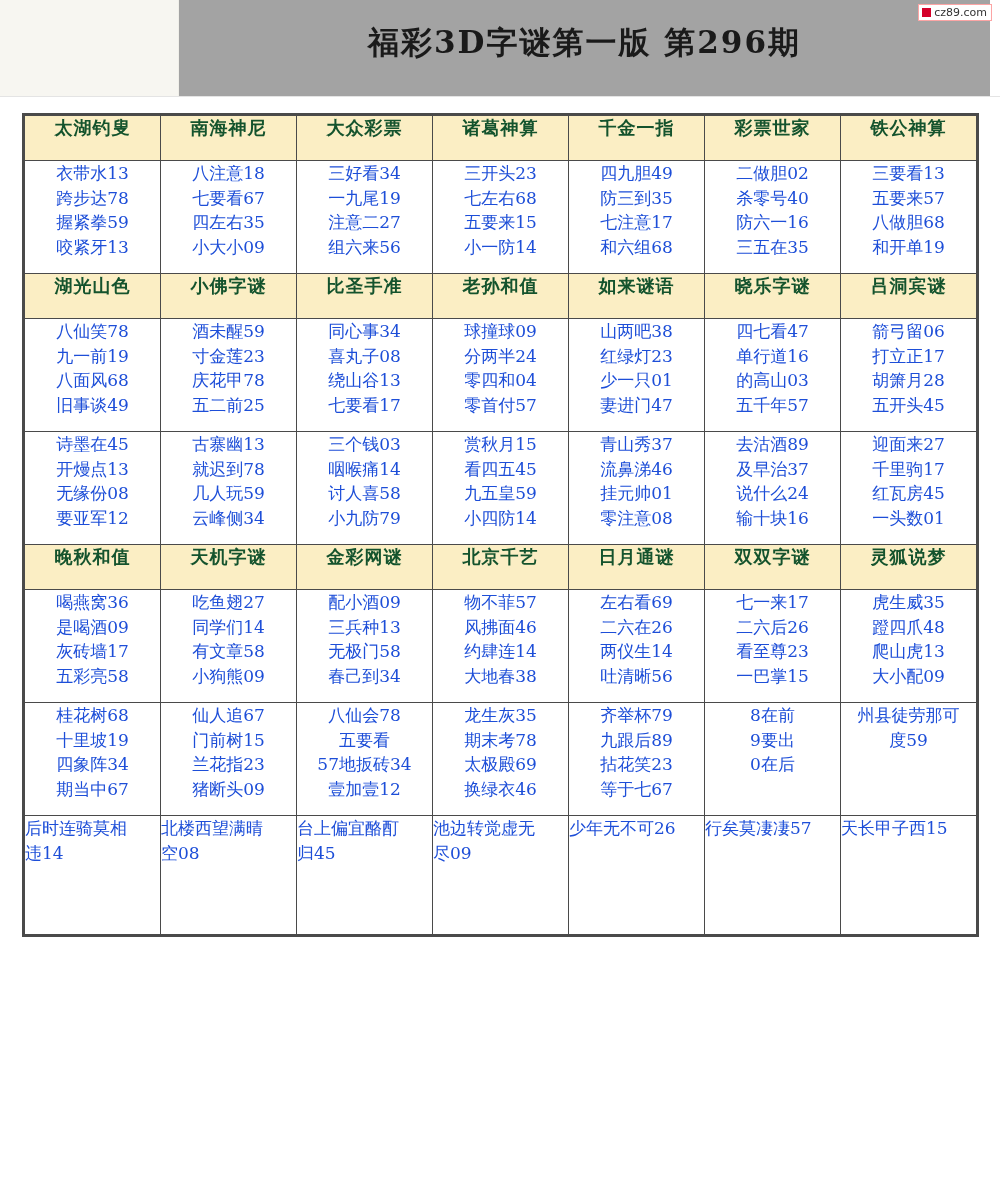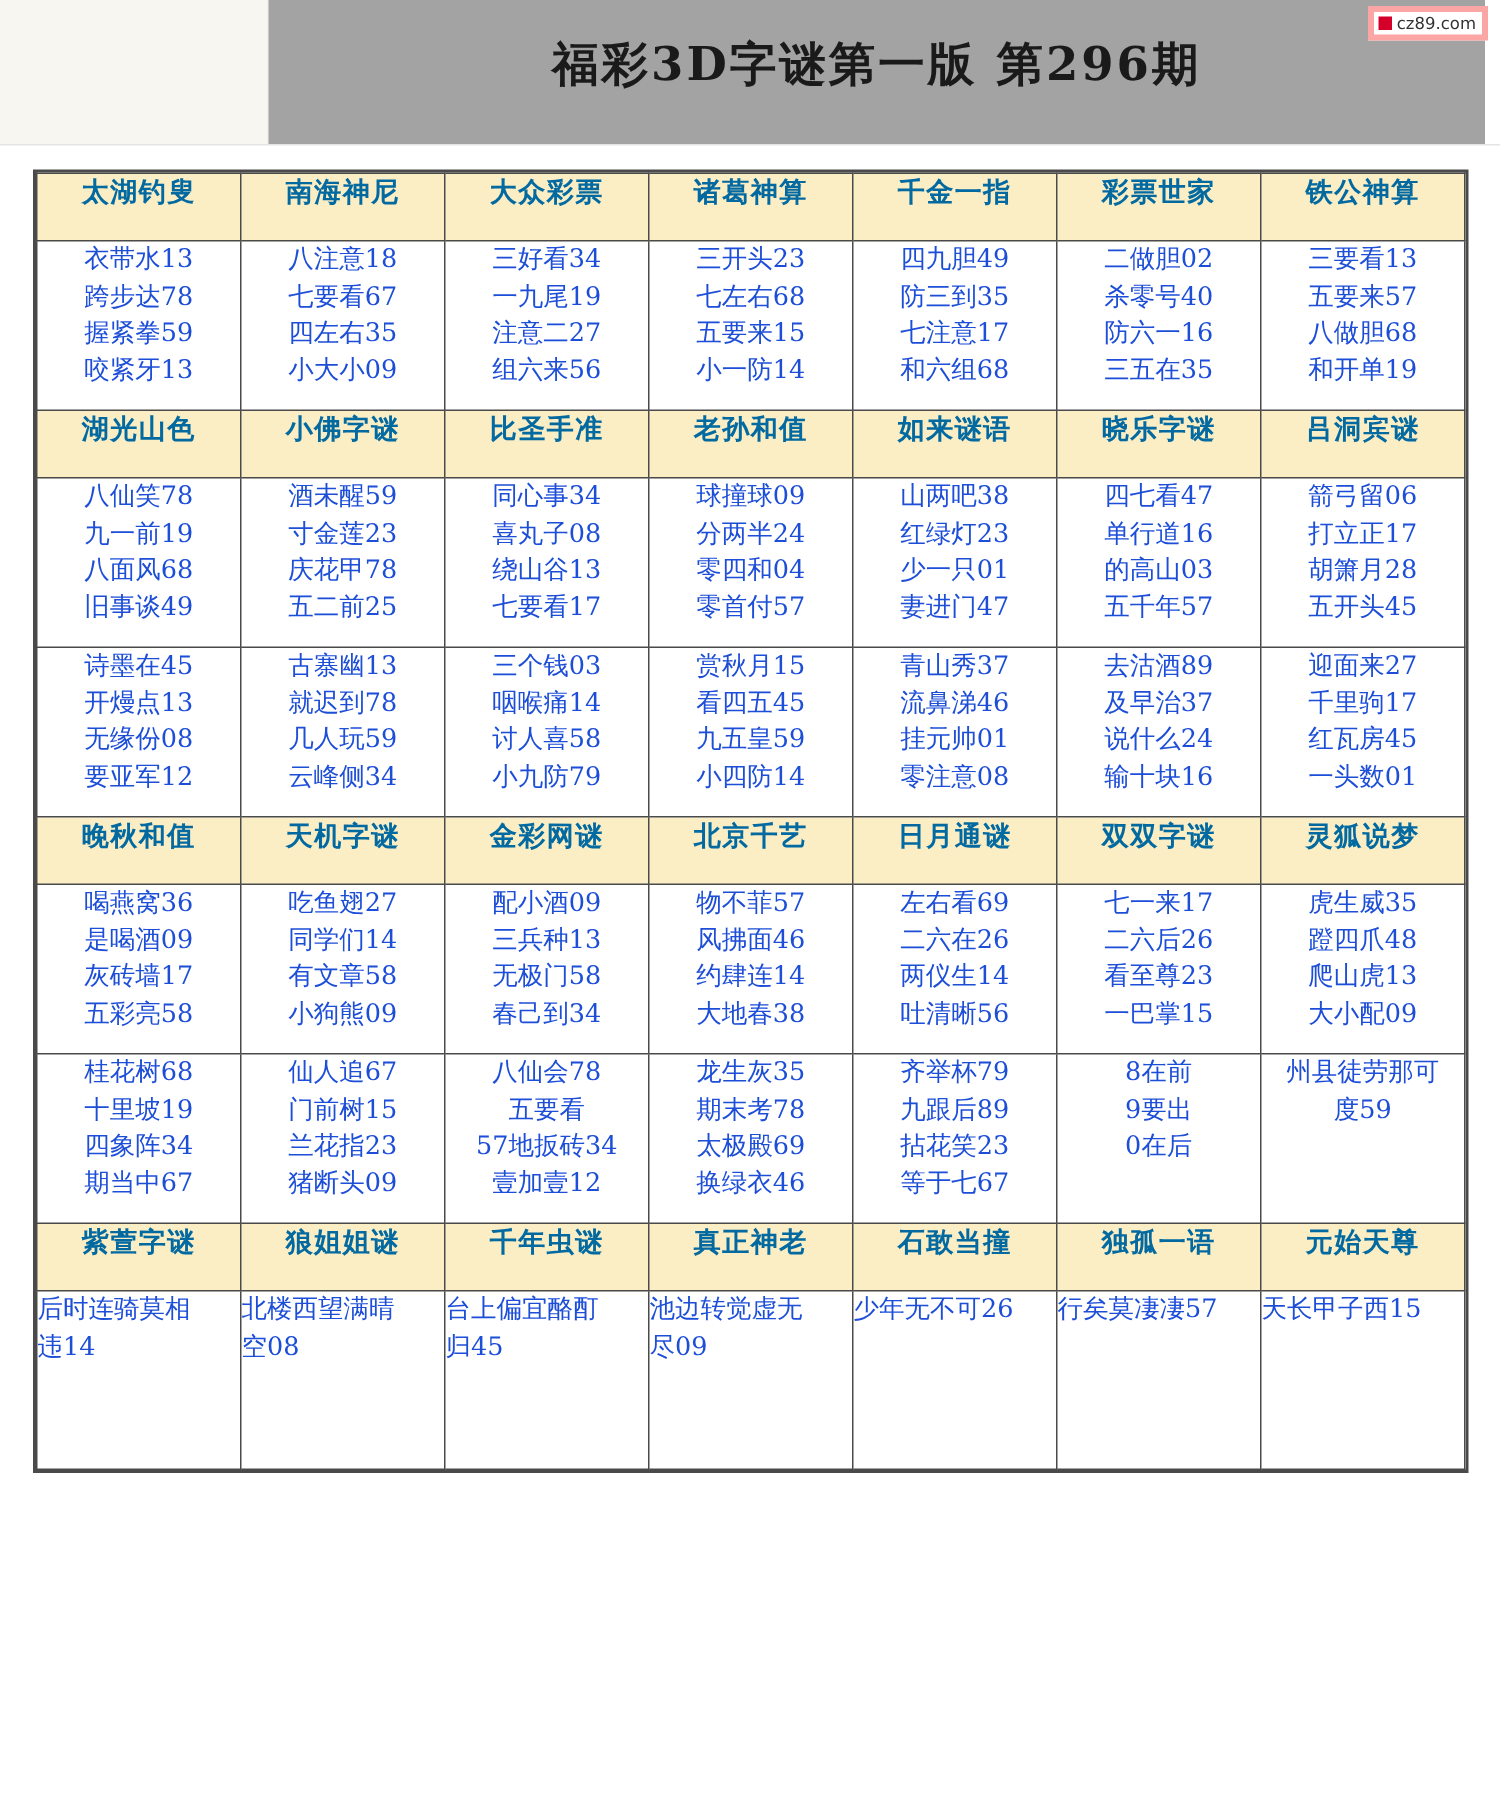--- a/index.html
+++ b/index.html
@@ -55,21 +55,21 @@
     top: 0;
     width: 178px;
     height: 96px;
     background: #f7f6f1;
   }
   .watermark {
     position: absolute;
     top: 4px;
     right: 8px;
     background: #ffffff;
-    border: 4px solid #fca5a5;
+    border: 1px solid #fca5a5;
     padding: 1px 4px 1px 3px;
     font-size: 11px;
     color: #333;
     display: flex;
     align-items: center;
     gap: 3px;
     font-family: "DejaVu Sans", "Liberation Sans", sans-serif;
   }
   .watermark .dot {
     width: 9px;
@@ -96,21 +96,21 @@
     border: 1px solid #4a4a4a;
     vertical-align: top;
     padding: 0;
   }
   .cat-cell {
     background: #fbeec4;
     text-align: center;
     height: 44px;
     font-size: 18px;
     font-weight: bold;
-    color: #0369a1;
+    color: #14532d;
     font-family: "DejaVu Serif", "Liberation Serif", serif;
     letter-spacing: 1px;
     vertical-align: middle;
   }
   .body-cell {
     background: #ffffff;
     text-align: center;
     padding: 8px 4px 10px 4px;
     font-size: 17px;
     color: #1d4ed8;
@@ -392,29 +392,20 @@
             <div>9要出</div>
             <div>0在后</div>
           </td>
           <td class="body-cell wrap">
             <div>州县徒劳那可</div>
             <div>度59</div>
           </td>
         </tr>
 
         <tr>
-          <td class="cat-cell">紫萱字谜</td>
-          <td class="cat-cell">狼姐姐谜</td>
-          <td class="cat-cell">千年虫谜</td>
-          <td class="cat-cell">真正神老</td>
-          <td class="cat-cell">石敢当撞</td>
-          <td class="cat-cell">独孤一语</td>
-          <td class="cat-cell">元始天尊</td>
-        </tr>
-        <tr>
           <td class="body-cell last wrap">
             <div>后时连骑莫相</div>
             <div>违14</div>
           </td>
           <td class="body-cell last wrap">
             <div>北楼西望满晴</div>
             <div>空08</div>
           </td>
           <td class="body-cell last wrap">
             <div>台上偏宜酪酊</div>

